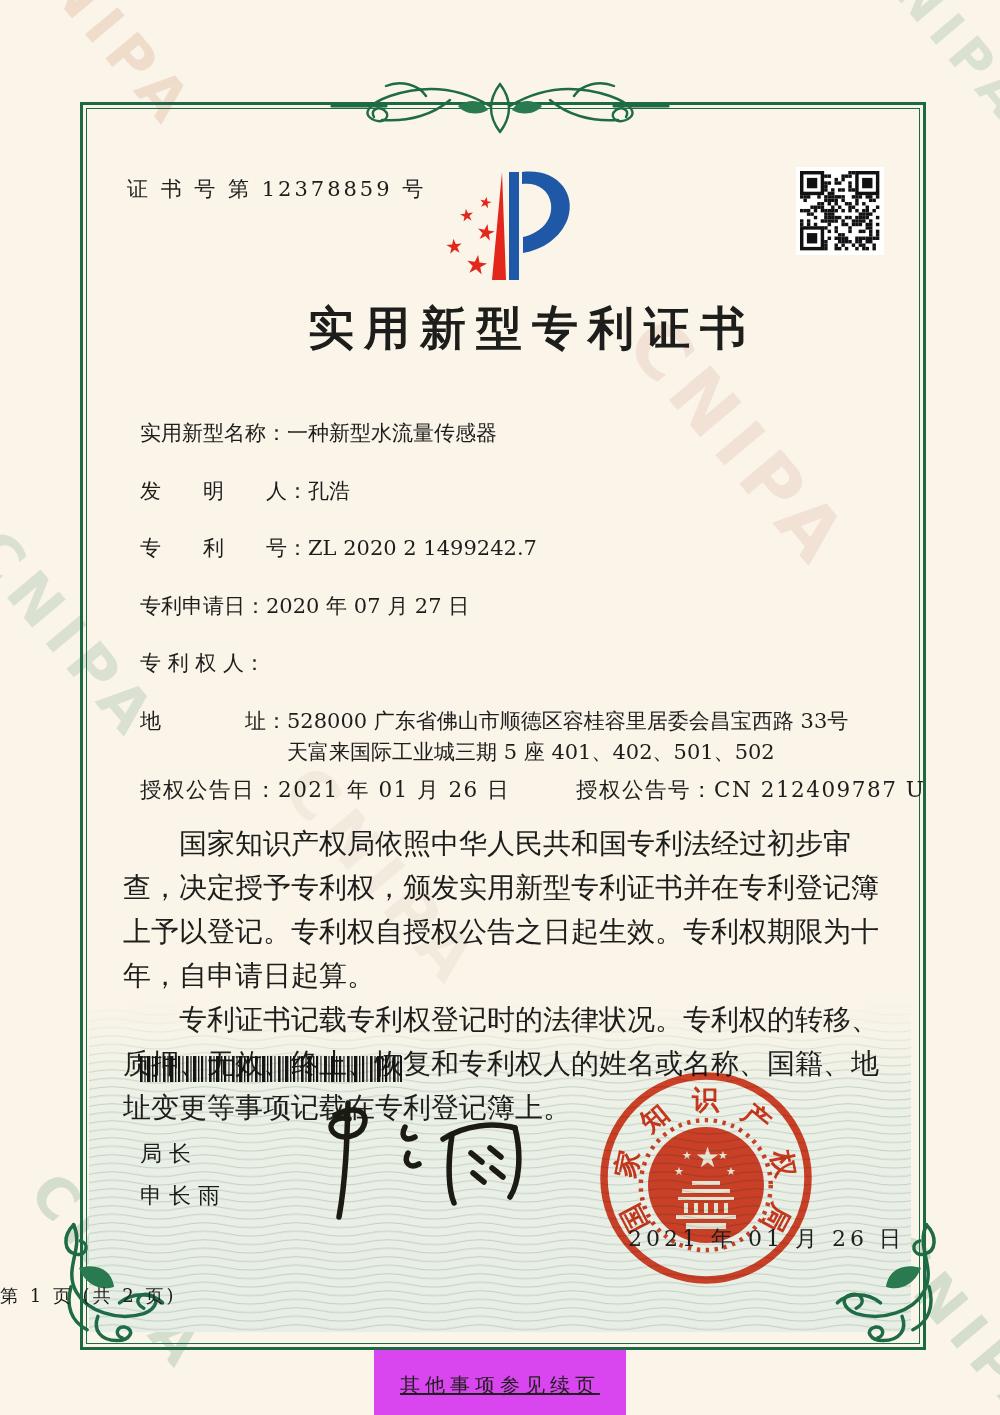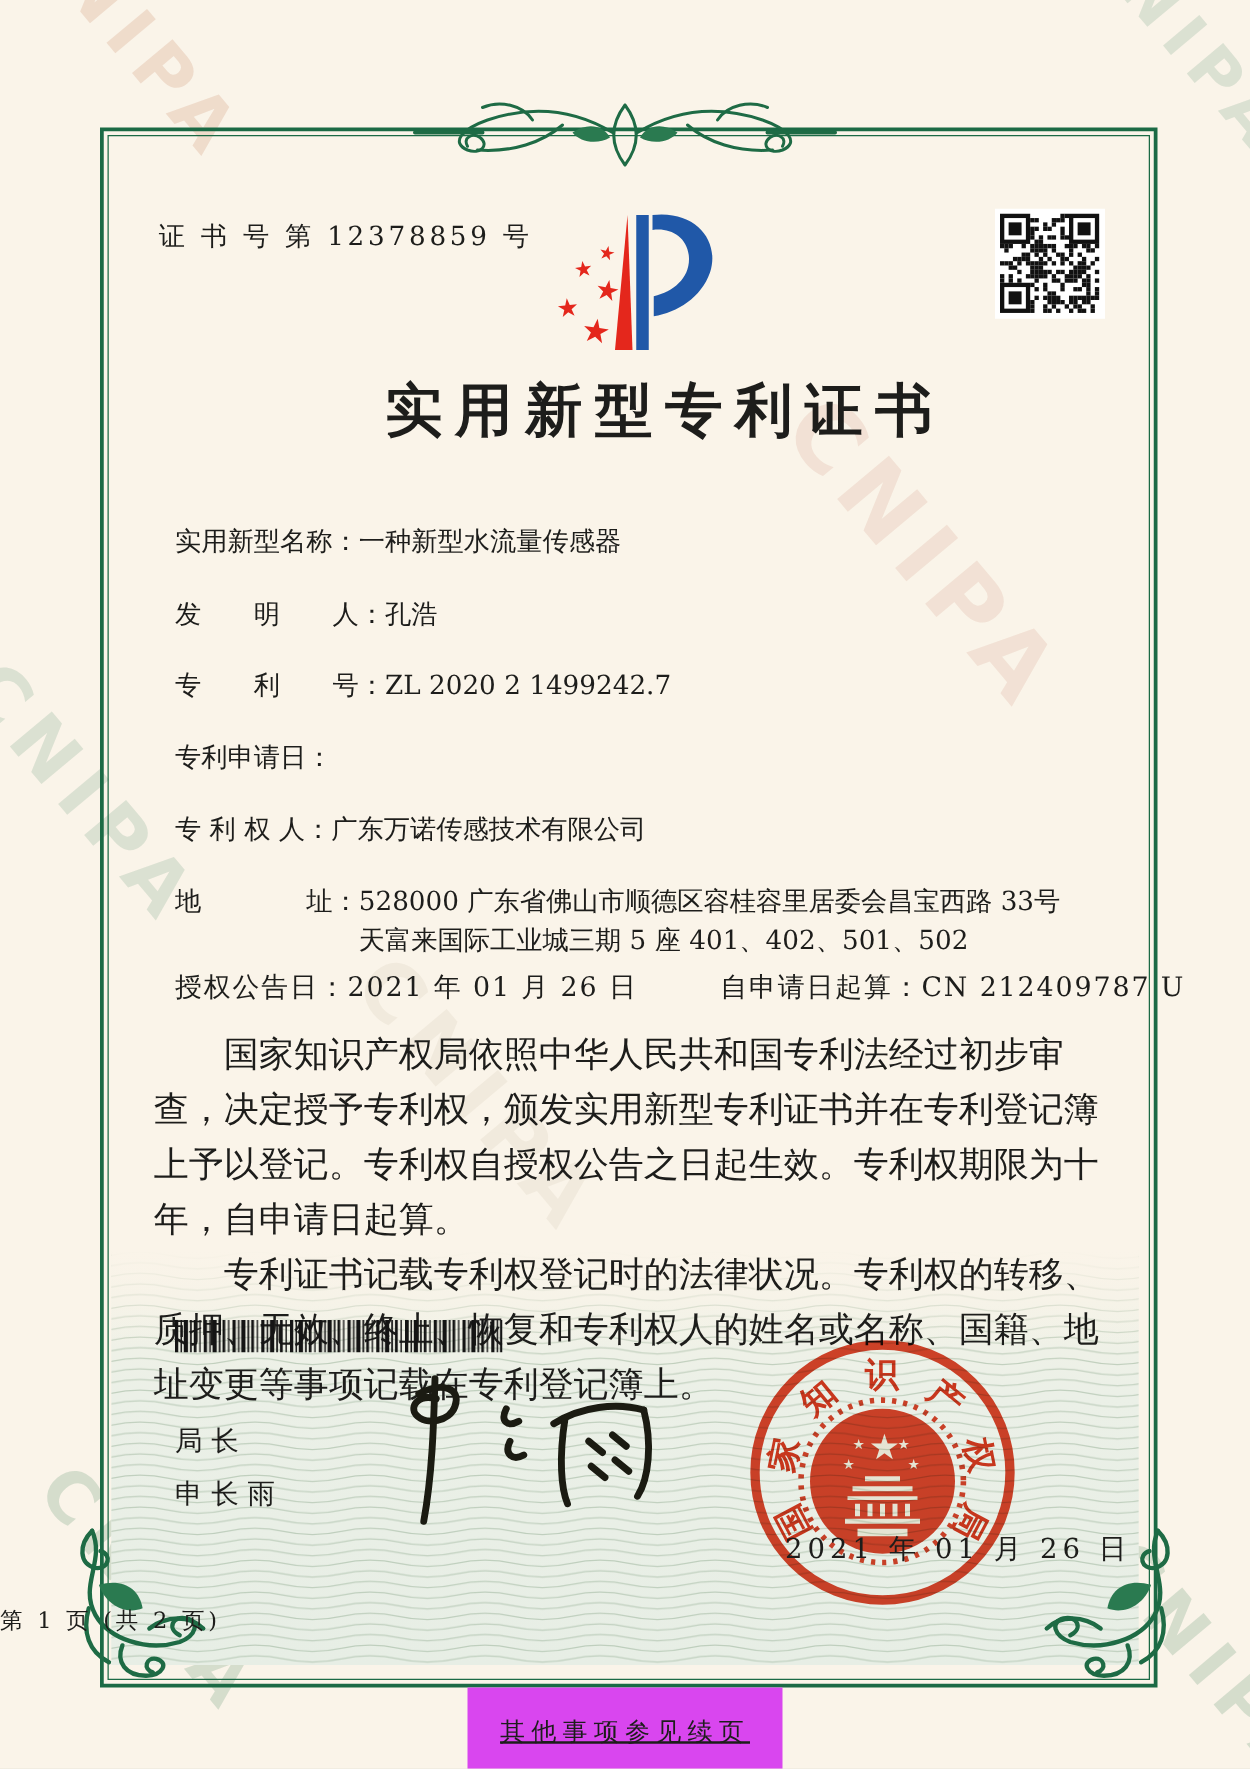--- a/index.html
+++ b/index.html
@@ -349,37 +349,37 @@
     <div class="frow">
       <span class="flabel">发　　明　　人：</span>
       <span class="fvalue">孔浩</span>
     </div>
     <div class="frow">
       <span class="flabel">专　　利　　号：</span>
       <span class="fvalue">ZL 2020 2 1499242.7</span>
     </div>
     <div class="frow">
       <span class="flabel">专利申请日：</span>
+      <span class="fvalue">2020 年 07 月 27 日</span>
     </div>
     <div class="frow">
       <span class="flabel">专 利 权 人：</span>
-      <span class="fvalue">广东万诺传感技术有限公司</span>
     </div>
     <div class="frow">
       <span class="flabel">地　　　　址：</span>
       <span class="fvalue">528000 广东省佛山市顺德区容桂容里居委会昌宝西路 33号天富来国际工业城三期 5 座 401、402、501、502</span>
     </div>
   </div>
 
   <div class="grant-row">
     <div class="pair">
       <span>授权公告日：</span><span>2021 年 01 月 26 日</span>
     </div>
     <div class="pair right">
-      <span>自申请日起算：</span><span>CN 212409787 U</span>
+      <span>授权公告号：</span><span>CN 212409787 U</span>
     </div>
   </div>
 
   <div class="body-text">
     <p>国家知识产权局依照中华人民共和国专利法经过初步审查，决定授予专利权，颁发实用新型专利证书并在专利登记簿上予以登记。专利权自授权公告之日起生效。专利权期限为十年，自申请日起算。</p>
     <p>专利证书记载专利权登记时的法律状况。专利权的转移、质押、无效、终止、恢复和专利权人的姓名或名称、国籍、地址变更等事项记载在专利登记簿上。</p>
   </div>
 
   <svg class="barcode" width="262" height="26">
     <defs>

